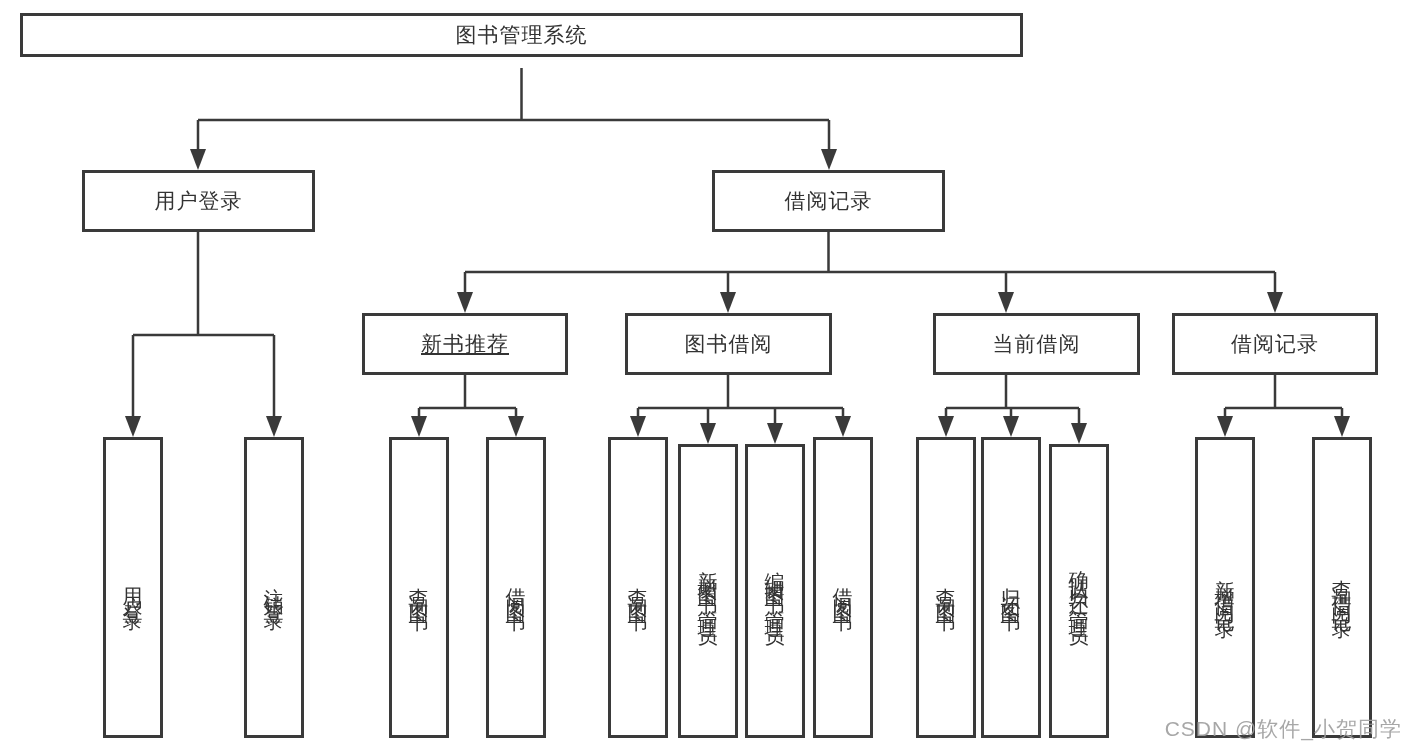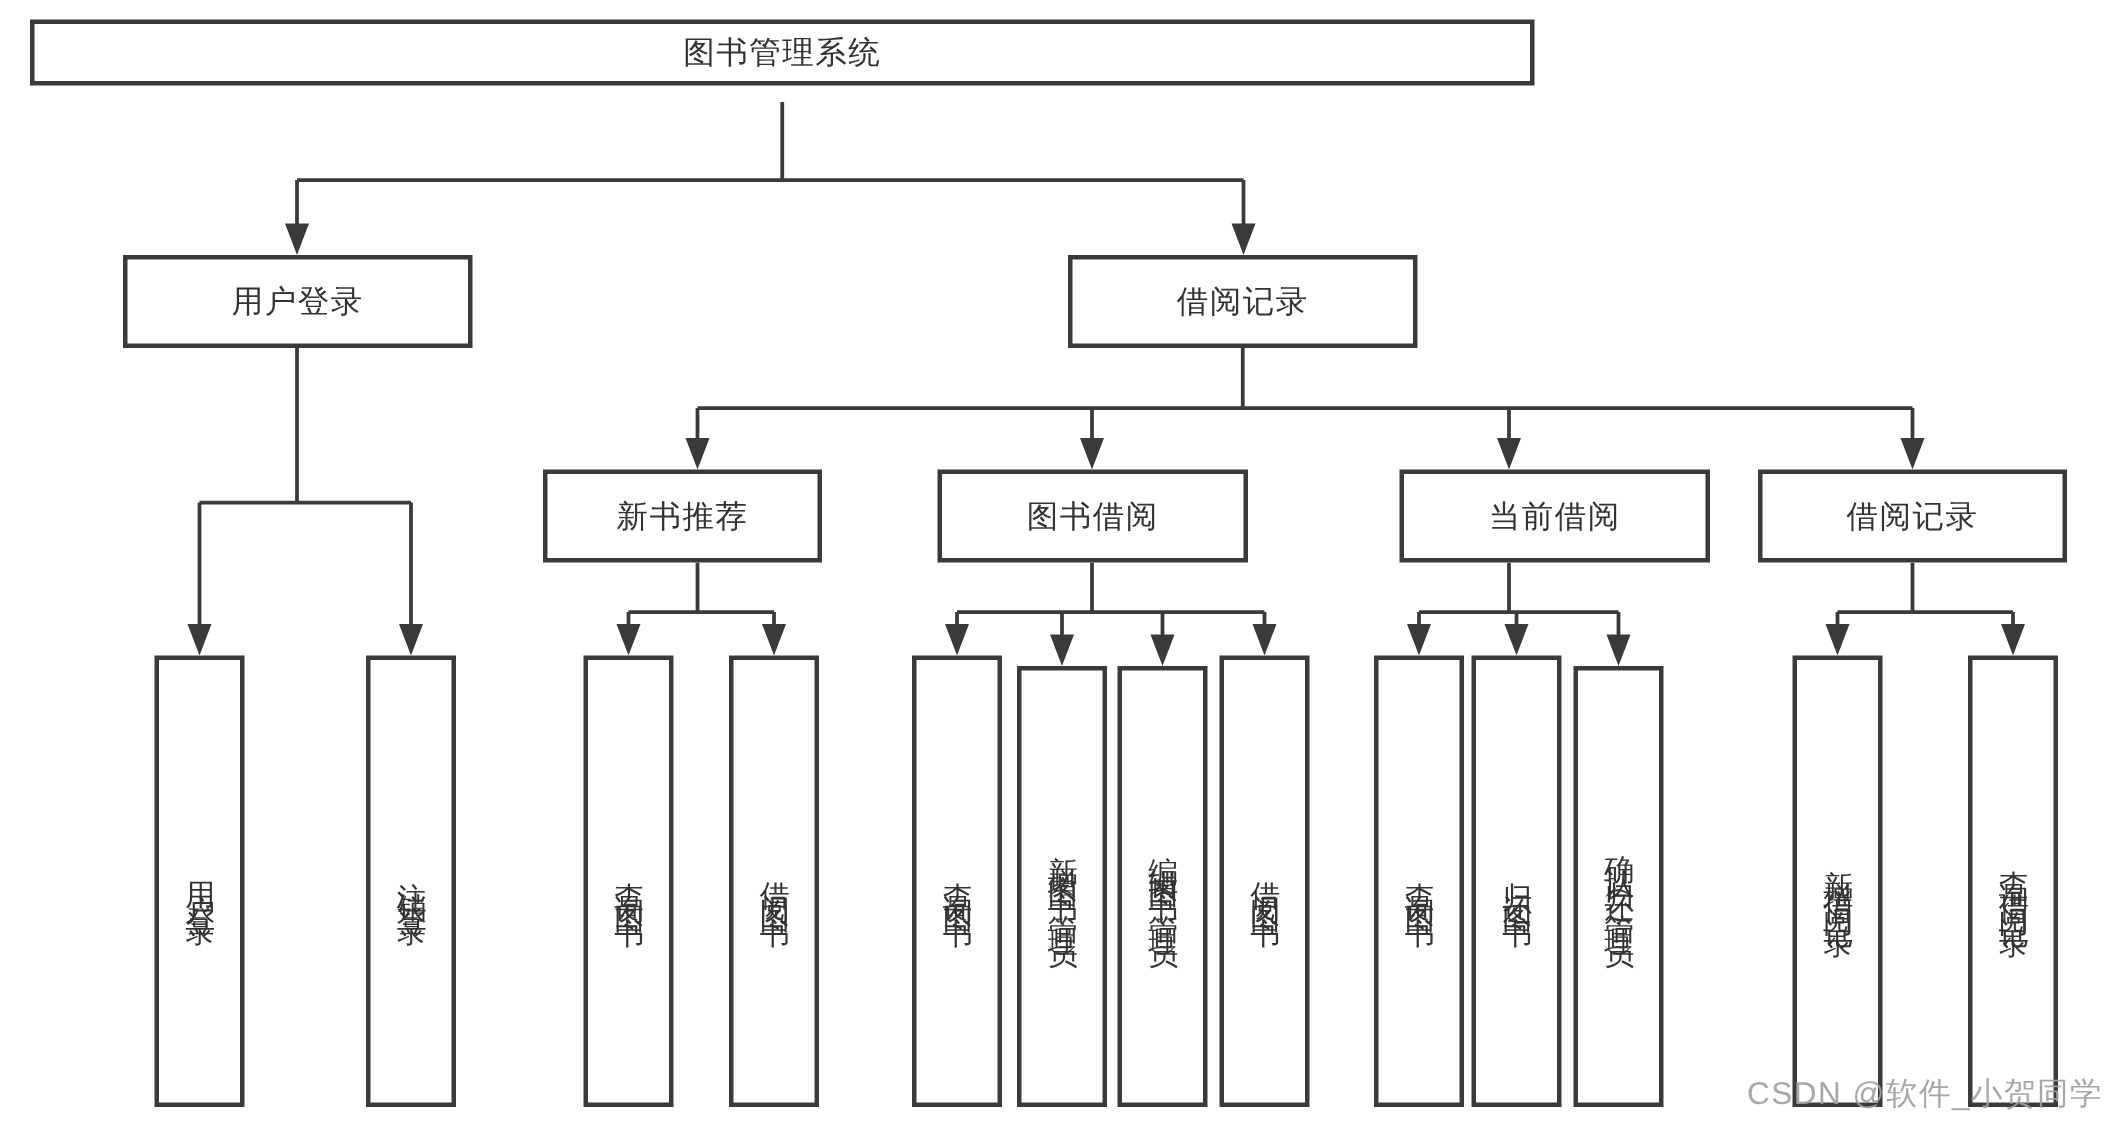--- a/index.html
+++ b/index.html
@@ -31,21 +31,21 @@
     align-items: center;
     justify-content: center;
     color: #333333;
     font-size: 21px;
     letter-spacing: 1px;
   }
   .root  { left: 20px;  top: 13px;  width: 1003px; height: 44px; }
   .l2a   { left: 82px;  top: 170px; width: 233px;  height: 62px; }
   .l2b   { left: 712px; top: 170px; width: 233px;  height: 62px; }
   .l3    { top: 313px; height: 62px; }
-  .l3a   { left: 362px;  width: 186px; }
+  .l3a   { left: 362px;  width: 206px; text-decoration: underline; }
   .l3b   { left: 625px;  width: 207px; }
   .l3c   { left: 933px;  width: 207px; }
   .l3d   { left: 1172px; width: 206px; }
   .leaf  {
     top: 437px; width: 60px; height: 301px;
     font-size: 20px; letter-spacing: 0;
   }
   .leaf.lower { top: 444px; height: 294px; }
   .vtext {
     writing-mode: vertical-rl;

